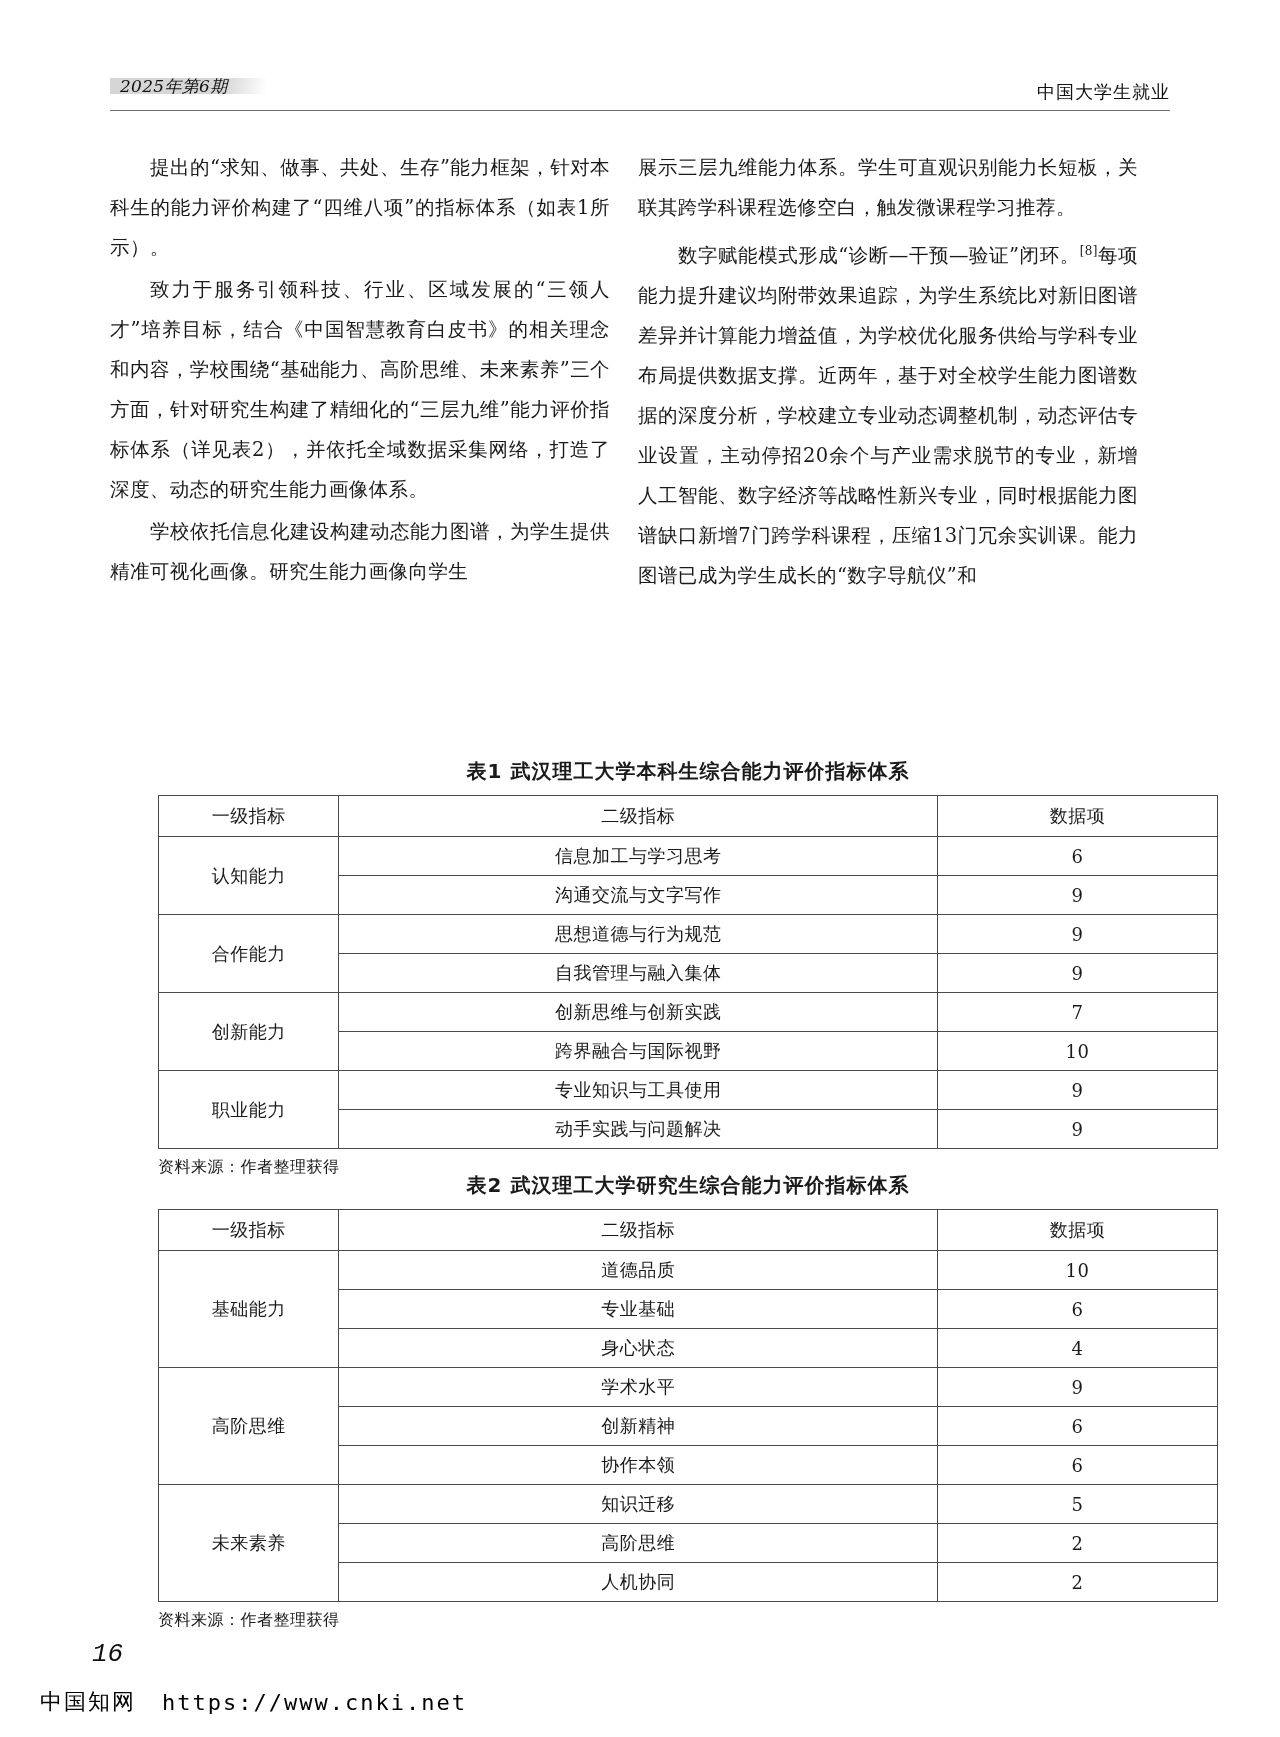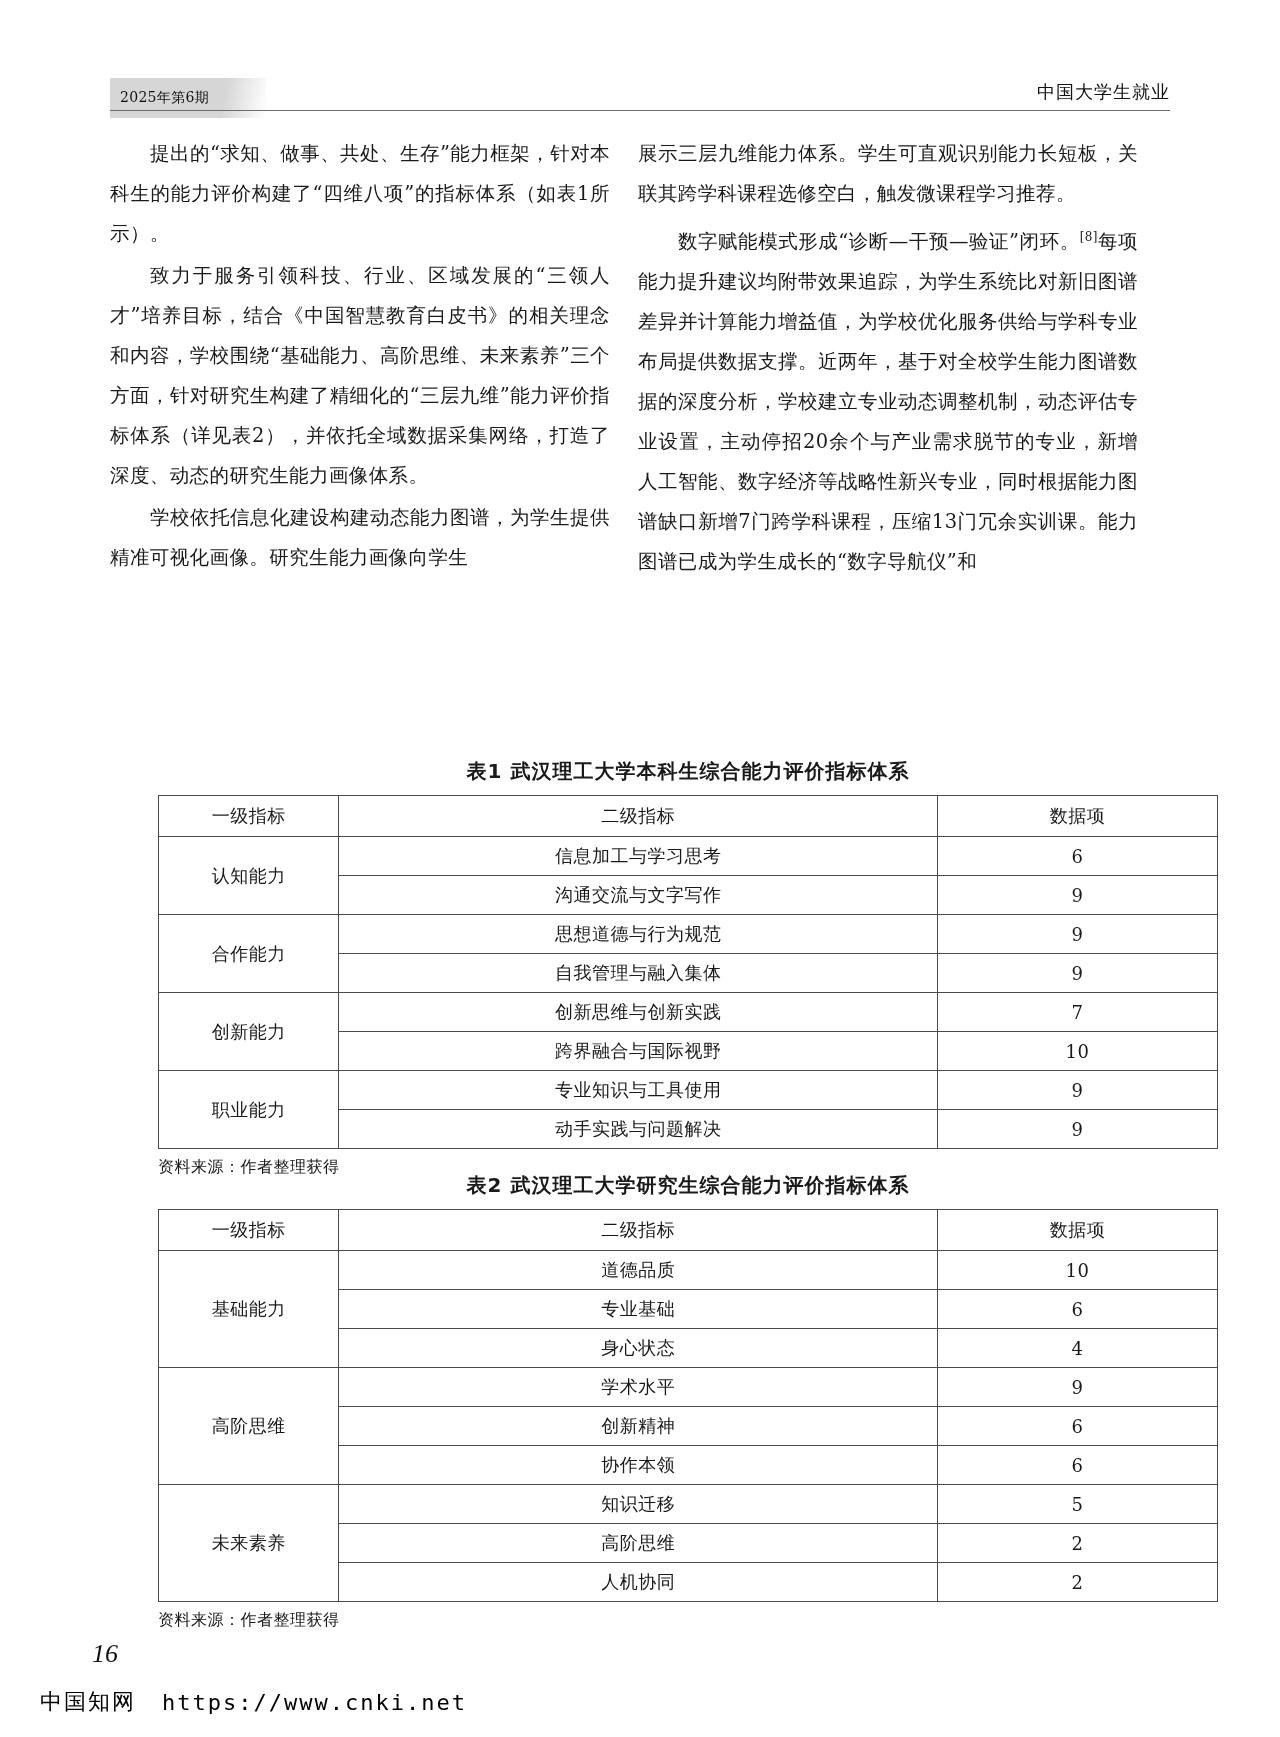--- a/index.html
+++ b/index.html
@@ -27,29 +27,30 @@
     position: absolute;
     top: 78px;
     left: 110px;
     right: 110px;
     height: 30px;
   }
   .header-tab {
     position: absolute;
     left: 0;
     top: 0;
-    height: 40px;
+    height: 16px;
     min-width: 120px;
     padding: 0 26px 0 10px;
     display: flex;
     align-items: center;
-    font-size: 14px;
+    font-size: 17px;
     color: #111;
     background: linear-gradient(100deg, #d6d6d6 0%, #d6d6d6 72%, #ffffff 100%);
     letter-spacing: 0.3px;
+    font-style: italic;
   }
   .header-journal {
     position: absolute;
     right: 0;
     top: 2px;
     font-size: 18px;
     color: #111;
     letter-spacing: 1px;
     font-family: "DejaVu Sans", "Liberation Sans", sans-serif;
   }
@@ -57,21 +58,21 @@
     position: absolute;
     top: 110px;
     left: 110px;
     right: 110px;
     border-top: 1px solid #6d6d6d;
   }
 
   
   .columns {
     position: absolute;
-    top: 134px;
+    top: 148px;
     left: 110px;
     width: 1060px;
     display: flex;
     gap: 28px;
   }
   .col {
     width: 500px;
   }
   .col p {
     margin: 0 0 2px 0;
@@ -130,21 +131,21 @@
     letter-spacing: 0.5px;
   }
 
   
   .page-number {
     position: absolute;
     left: 92px;
     bottom: 68px;
     font-size: 26px;
     font-style: italic;
-    font-family: Liberation Serif, serif;
+    font-family: Liberation Mono, monospace;
     color: #111;
   }
   .footer-brand {
     position: absolute;
     left: 40px;
     bottom: 20px;
     display: flex;
     align-items: center;
     gap: 26px;
     color: #000000;

